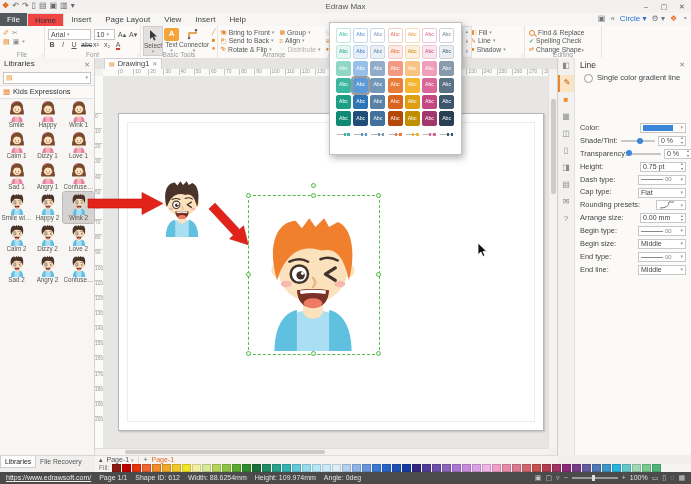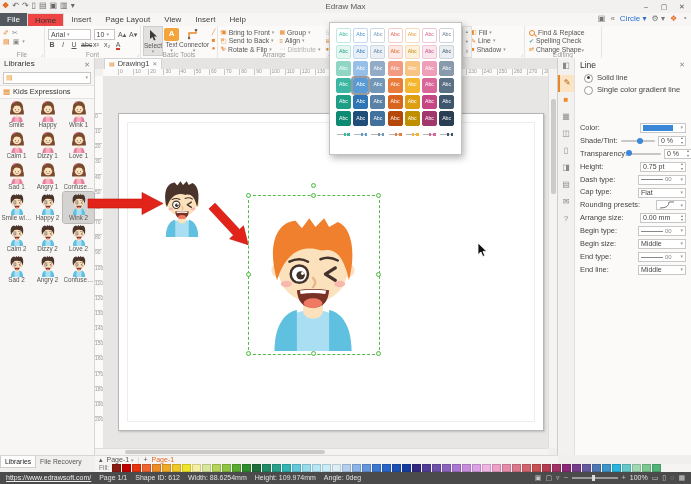--- a/index.html
+++ b/index.html
@@ -933,24 +933,20 @@
         <div class="side-ic">▤</div>
         <div class="side-ic">✉</div>
         <div class="side-ic">?</div>
       </div>
     <div id="rp-content">
       <div id="rp-title">
         <span>Line</span>
         <span style="color:#888;font-size:7px">✕</span>
       </div>
       <div id="rp-radios">
-          <div class="radio-row">
-            <span class="rdot on"></span>
-            <span>Solid line</span>
-          </div>
           <div class="radio-row">
             <span class="rdot"></span>
             <span>Single color gradient line</span>
           </div>
         </div>
       <div id="rp-fields">
           <div class="fld" style="top: 64px;">
             <span>Color:</span>
             <span class="ctl">
               <span class="dropbox" style="width: 46px;">

